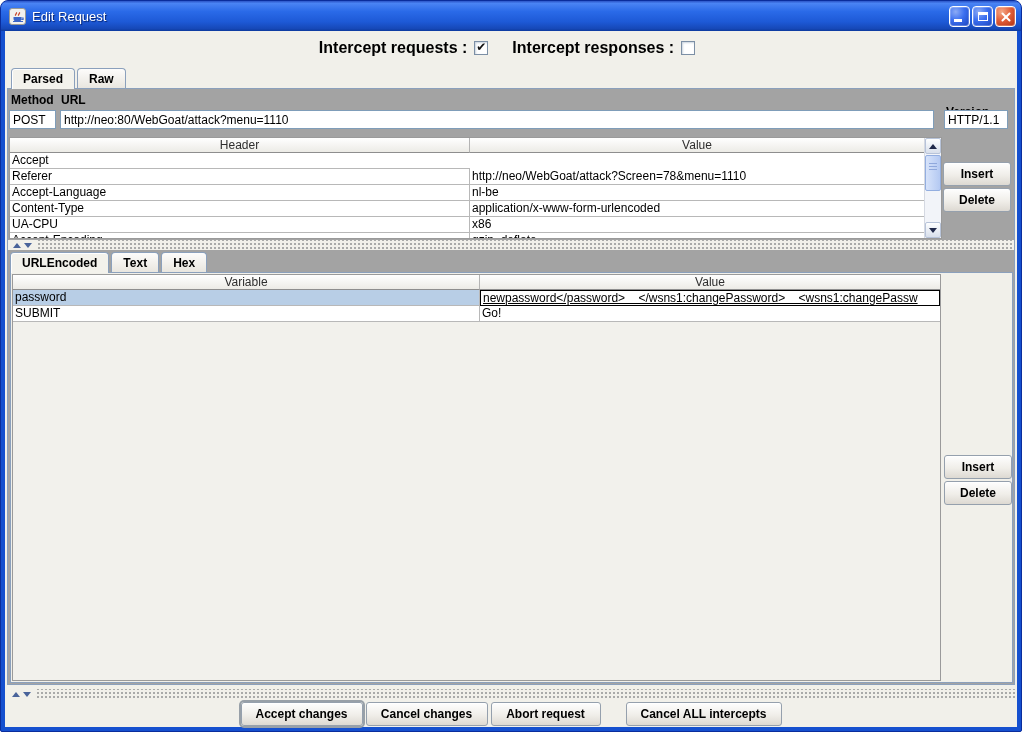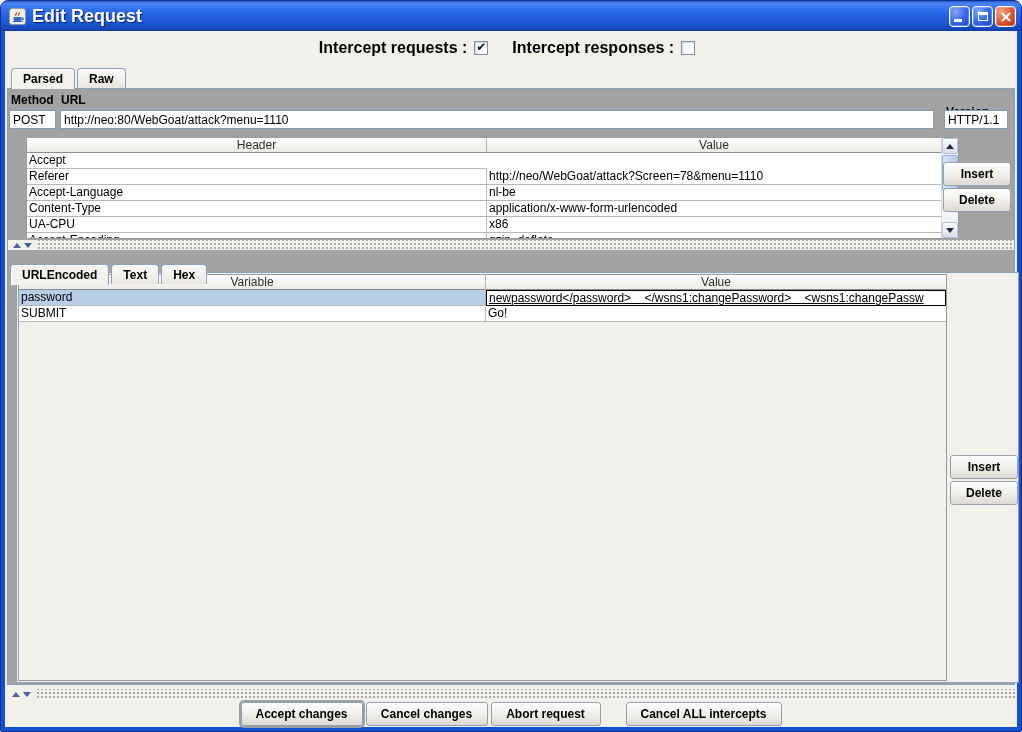--- a/index.html
+++ b/index.html
@@ -6,21 +6,21 @@
   html,body { width:1022px; height:732px; overflow:hidden; background:#fff;
     font-family:"Liberation Sans", sans-serif; }
   #window { position:relative; width:1022px; height:732px; background:#1550cf;
     border:1px solid #0a2d9c; border-radius:8px 8px 2px 2px; }
 
   
   .titlebar { position:absolute; top:0; left:0; right:0; height:30px;
     border-radius:7px 7px 0 0; display:flex; align-items:center; padding:0 5px 0 8px;
     background:linear-gradient(180deg,#2c55c8 0%,#4a84f4 8%,#2a6ae8 35%,#1d59d6 70%,#1648b8 92%,#0d3a9e 100%); }
   .app-icon { width:17px; height:17px; margin-right:6px; flex:0 0 auto; }
-  .title-text { color:#fff; font-weight:bold; font-size:18px; text-shadow:1px 1px 1px #05216e; flex:1 1 auto; }
+  .title-text { color:#fff; font-weight:normal; font-size:13px; text-shadow:1px 1px 1px #05216e; flex:1 1 auto; }
   .win-controls { display:flex; gap:2px; }
   .winbtn { position:relative; width:21px; height:21px; border-radius:4px; border:1px solid #fff;
     box-shadow:inset 0 0 0 1px rgba(255,255,255,.25); cursor:pointer; }
   .winbtn.blue { background:radial-gradient(circle at 30% 25%, #8cabf5 0%, #3b6ff0 45%, #1a43bc 100%); }
   .winbtn.close { background:radial-gradient(circle at 30% 25%, #f4a988 0%, #e2603a 45%, #ae2d0d 100%); }
   .glyph-min { position:absolute; left:4px; bottom:4px; width:8px; height:3px; background:#fff; }
   .glyph-max { position:absolute; left:5px; top:5px; width:10px; height:9px;
     border:1px solid #fff; border-top-width:3px; }
   .glyph-x { position:absolute; inset:0; }
   .glyph-x::before,.glyph-x::after { content:""; position:absolute; left:4px; top:9px;
@@ -103,22 +103,22 @@
     background-color:#f1f0ea;
     background-image:radial-gradient(circle, #a9aaa9 0.9px, transparent 1.1px);
     background-size:4px 4px; background-position:1px 2px; }
   .div-arrows { display:flex; gap:3px; align-items:center; padding:0 6px 0 5px;
     background:#f1f0ea; height:100%; }
   .div-up { width:0; height:0; border-left:4px solid transparent; border-right:4px solid transparent;
     border-bottom:5px solid #49639a; cursor:pointer; }
   .div-down { width:0; height:0; border-left:4px solid transparent; border-right:4px solid transparent;
     border-top:5px solid #49639a; cursor:pointer; }
 
-  .tabs-content { top:162px; left:2px;margin-top:12px; }
-  .tabpanel2 { position:absolute; top:183px; left:8px; width:1003px; height:411px;
+  .tabs-content { top:162px; left:2px; }
+  .tabpanel2 { position:absolute; top:183px; left:2px; width:1003px; height:411px;
     border:1px solid #8ba0bc; background:#f1f0ea; }
 
   .footer { position:absolute; top:670px; left:0; right:0; height:26px;
     display:flex; align-items:center; justify-content:center; gap:3px; }
   .footer .gap-lg { width:19px; }
 </style>
 </head>
 <body>
 
 <div id="window">
@@ -163,21 +163,21 @@
     <div class="tabpanel1">
 
       <span class="fld-label" style="left:3px; top:4px;">Method</span>
       <span class="fld-label" style="left:53px; top:4px;">URL</span>
       <span class="fld-label" style="left:938px; top:16px;">Version</span>
 
       <input class="tfield" style="left: 1px; top: 21px; width: 47px;" value="POST">
       <input class="tfield" style="left: 52px; top: 21px; width: 874px;" value="http://neo:80/WebGoat/attack?menu=1110">
       <input class="tfield" style="left: 936px; top: 21px; width: 64px;" value="HTTP/1.1">
 
-      <div class="scrollpane" style="left:18px; top:48px; width:933px; height:102px;">
+      <div class="scrollpane" style="left:1px; top:48px; width:933px; height:102px;">
         <div class="t-headrow" style="margin-right:17px;">
           <div class="t-hcell" style="width:460px;">Header</div>
           <div class="t-hcell" style="flex:1;">Value</div>
         </div>
         <div style="margin-right:17px;">
           <div class="t-row">
             <div class="t-cell" style="width:460px;">Accept</div>
           </div>
           <div class="t-row">
             <div class="t-cell" style="width:460px;">Referer</div>

